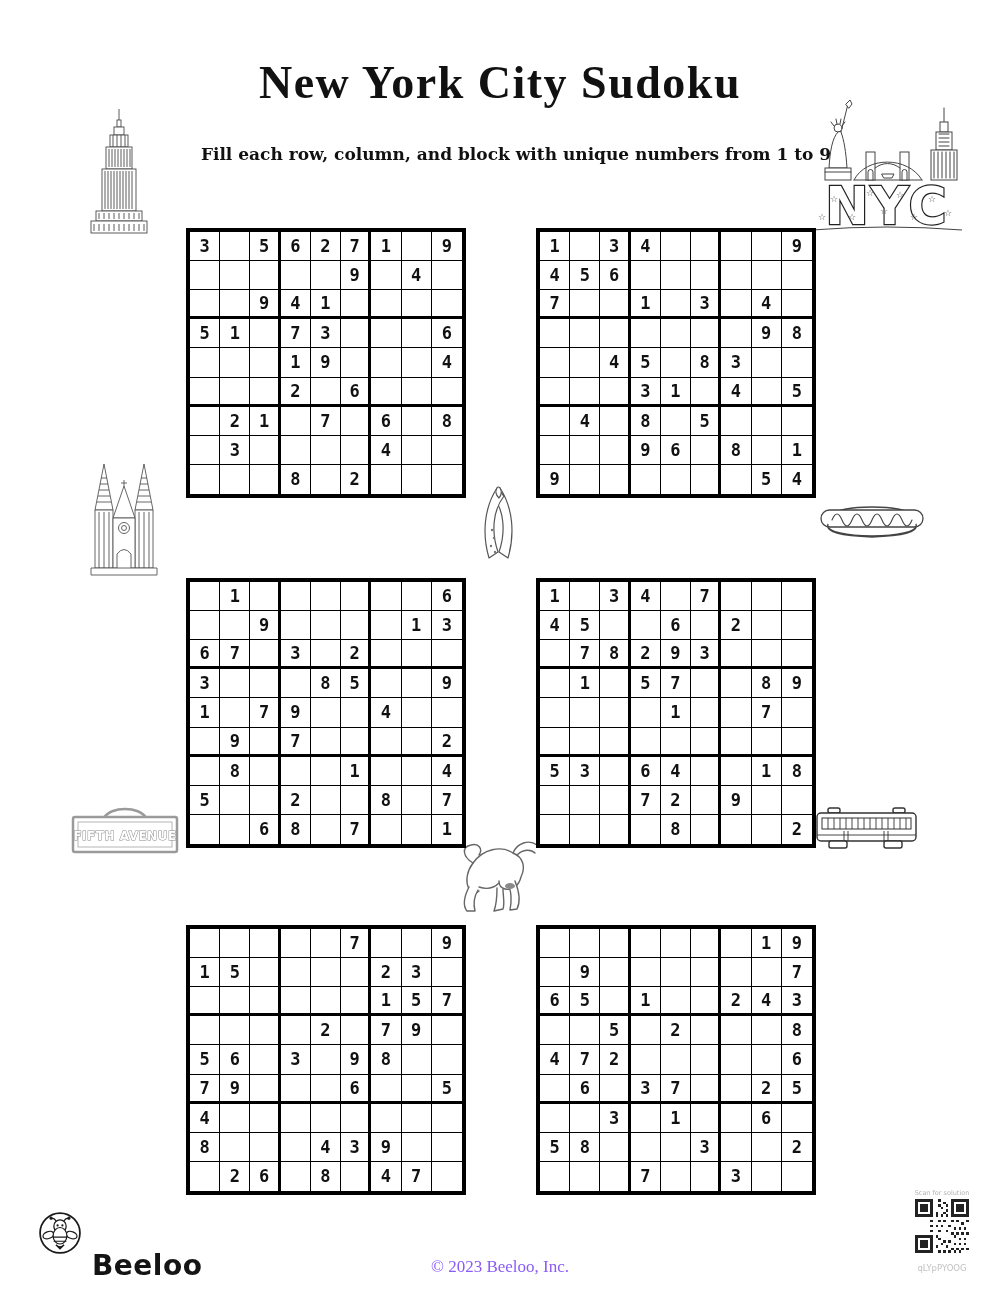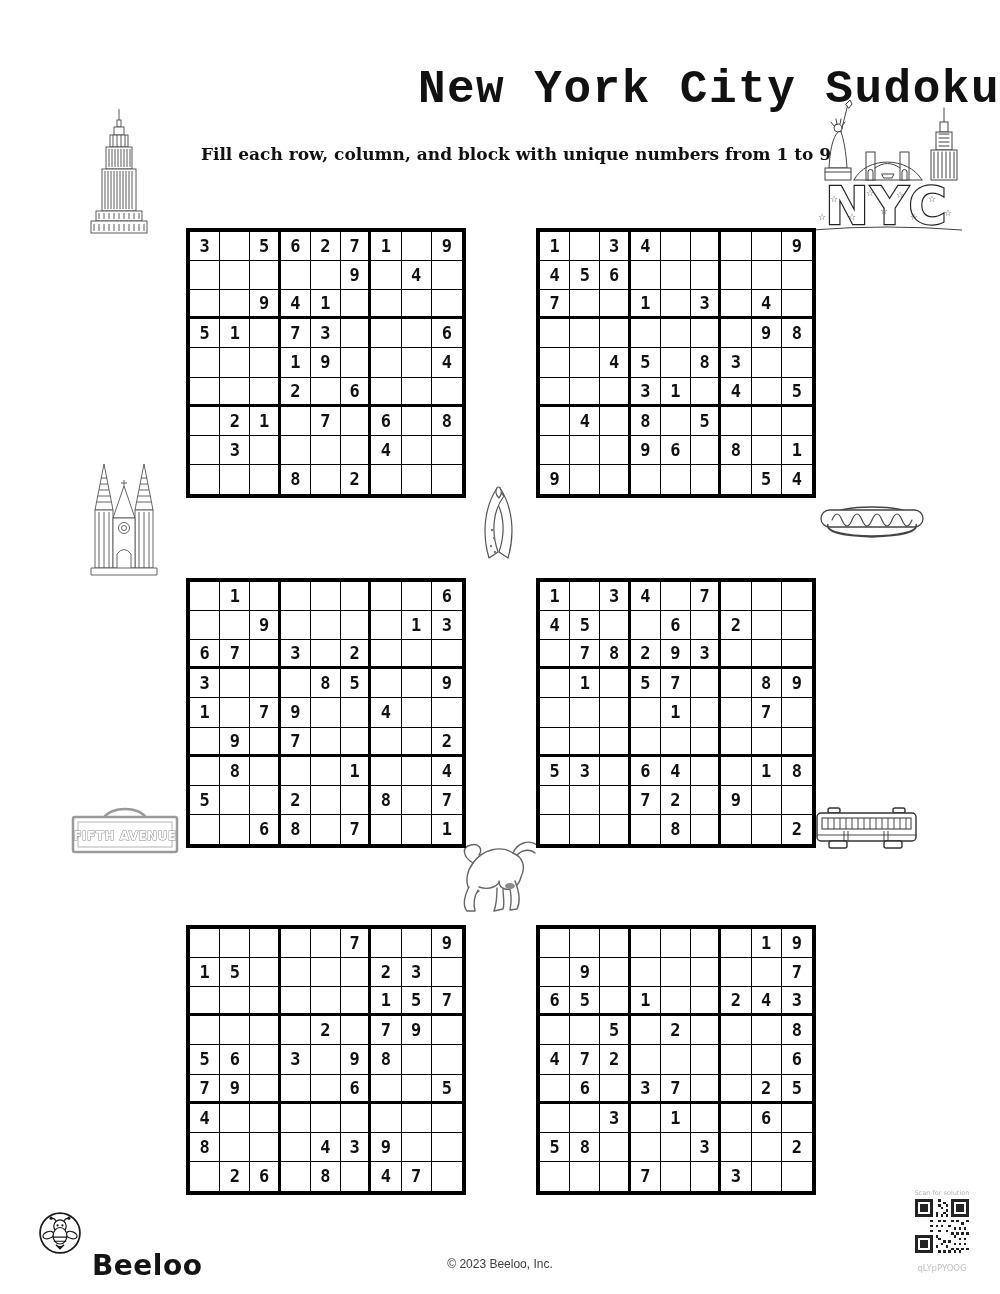--- a/index.html
+++ b/index.html
@@ -1,20 +1,20 @@
 <!DOCTYPE html>
 <html><head>
 <meta charset="utf-8">
 <style>
   * { margin:0; padding:0; box-sizing:border-box; }
   body { background:#e8e8e8; font-family:"DejaVu Serif", serif; }
   .page { position:relative; width:1000px; height:1294px; background:#ffffff; margin:0 auto; overflow:hidden; }
 
-  .title { position:absolute; top:64px; left:0; width:1000px; text-align:right;
-           font-family:Liberation Mono, monospace; font-weight:700; font-size:46px;
+  .title { position:absolute; top:56px; left:0; width:1000px; text-align:center;
+           font-family:Liberation Serif, serif; font-weight:700; font-size:46px;
            letter-spacing:1.5px; color:#111; }
   .subtitle { position:absolute; top:144px; left:0; width:1000px; text-align:center;
               font-family:"DejaVu Serif", serif; font-weight:700; font-size:17px;
               color:#111;padding-left:32px; }
 
   
   .sudoku { position:absolute; width:280px; height:270px; border:4px solid #000;
             background:#fff; display:grid; grid-template-columns:repeat(9,1fr);
             grid-template-rows:repeat(9,1fr); }
   #grid0{left:186px;top:228px} #grid1{left:536px;top:228px}
@@ -39,21 +39,21 @@
   #hotdog  {left:816px; top:490px; width:112px; height:64px;}
   #fifth   {left:70px;  top:803px; width:110px; height:52px;}
   #bull    {left:453px; top:837px; width:96px;  height:80px;}
   #tram    {left:814px; top:804px; width:107px; height:50px;}
 
   
   #bee-logo { left:38px; top:1211px; width:44px; height:44px; }
   .brand { position:absolute; left:92px; top:1217px; font-family:"DejaVu Sans", sans-serif;
            font-weight:800; font-size:28px; color:#141414; letter-spacing:.5px;margin-top:32px; }
   .copyright { position:absolute; top:1257px; left:0; width:1000px; text-align:center;
-               font-family:Liberation Sans, sans-serif; font-size:12px; color:#404040; }
+               font-family:Liberation Serif, serif; font-size:17px; color:#8b5cf6; }
   .qr-block { position:absolute; left:912px; top:1189px; width:60px; display:flex;
               flex-direction:column; align-items:center;text-align:right; }
   .qr-label { font-family:"DejaVu Sans", sans-serif; font-size:6.5px; color:#b5b5b5; margin-bottom:2px; }
   .qr-code  { width:54px; height:54px; }
   .qr-id    { font-family:"DejaVu Sans", sans-serif; font-size:8.5px; color:#c2c2c2; margin-top:10px; }
 </style>
 </head>
 <body>
 
 <div class="page">

